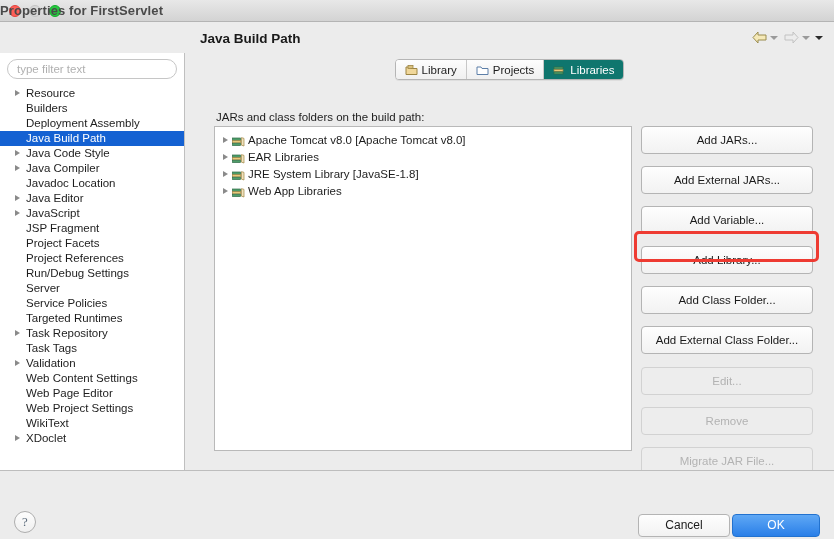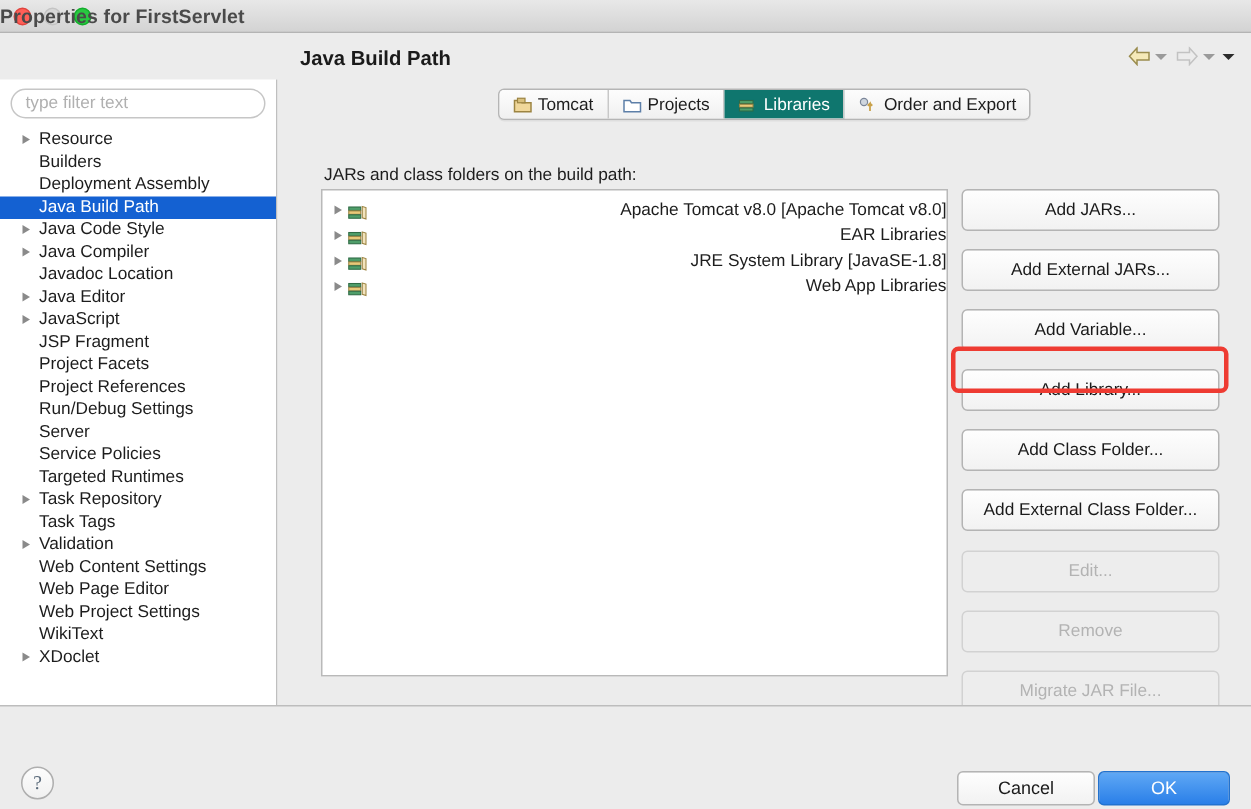--- a/index.html
+++ b/index.html
@@ -195,21 +195,20 @@
     color: #1d1d1d;
   }
   .jar-list {
     position: absolute;
     left: 29px; top: 104px;
     width: 418px; height: 325px;
     background: #ffffff;
     border: 1px solid #b9b9b9;
     box-sizing: border-box;
     overflow: hidden;
-    text-align: right;
   }
   .jar-row {
     position: relative;
     height: 17px;
     line-height: 17px;
     padding-left: 33px;
     font-size: 11.5px;
     color: #1d1d1d;
     white-space: nowrap;
   }
@@ -405,48 +404,39 @@
 
     <div class="tabs">
       <div class="tabstrip" id="tabstrip">
           <div class="tab">
             <span style="display: inline-flex;">
               <svg width="13" height="12" viewBox="0 0 13 12">
                 <path d="M1 3 L5 3 L6 4.5 L12 4.5 L12 10.5 L1 10.5 Z" fill="#f0d79a" stroke="#9c8442" stroke-width="1"></path>
                 <rect x="3" y="1.5" width="5" height="3" fill="#d9c07e" stroke="#9c8442" stroke-width=".8"></rect>
               </svg>
             </span>
-            <span>Tomcat</span>
+            <span>Library</span>
           </div>
           <div class="tab">
             <span style="display: inline-flex;">
               <svg width="13" height="12" viewBox="0 0 13 12">
                 <path d="M1 3 L5 3 L6 4.5 L12 4.5 L12 10.5 L1 10.5 Z" fill="#ffffff" stroke="#5d7fa8" stroke-width="1"></path>
               </svg>
             </span>
             <span>Projects</span>
           </div>
           <div class="tab active">
             <span style="display: inline-flex;">
               <svg width="13" height="12" viewBox="0 0 13 12">
                 <rect x="1" y="3" width="9" height="2" fill="#4f9e6a" stroke="#2f6b45" stroke-width=".7"></rect>
                 <rect x="1" y="5.5" width="9" height="2" fill="#e8c97a" stroke="#9c8442" stroke-width=".7"></rect>
                 <rect x="1" y="8" width="9" height="2" fill="#4f9e6a" stroke="#2f6b45" stroke-width=".7"></rect>
               </svg>
             </span>
             <span>Libraries</span>
-          </div>
-          <div class="tab">
-            <span style="display: inline-flex;">
-              <svg width="13" height="12" viewBox="0 0 13 12">
-                <circle cx="4" cy="4" r="2.4" fill="#cfd6df" stroke="#7b8699" stroke-width=".8"></circle>
-                <path d="M8 10 L8 5 L6.5 6.5 M8 5 L9.5 6.5" fill="none" stroke="#c9a24b" stroke-width="1.2"></path>
-              </svg>
-            </span>
-            <span>Order and Export</span>
           </div>
         </div>
     </div>
 
     <div class="content-label">JARs and class folders on the build path:</div>
 
     <div class="jar-list" id="jar-list">
         <div class="jar-row"><span class="arrow"></span><span class="lib-icon"><svg width="13" height="12" viewBox="0 0 13 12">
               <rect x="0.5" y="3" width="8" height="2.3" fill="#4f9e6a" stroke="#2f6b45" stroke-width=".7"></rect>
               <rect x="0.5" y="5.6" width="8" height="2.3" fill="#e8c97a" stroke="#9c8442" stroke-width=".7"></rect>

